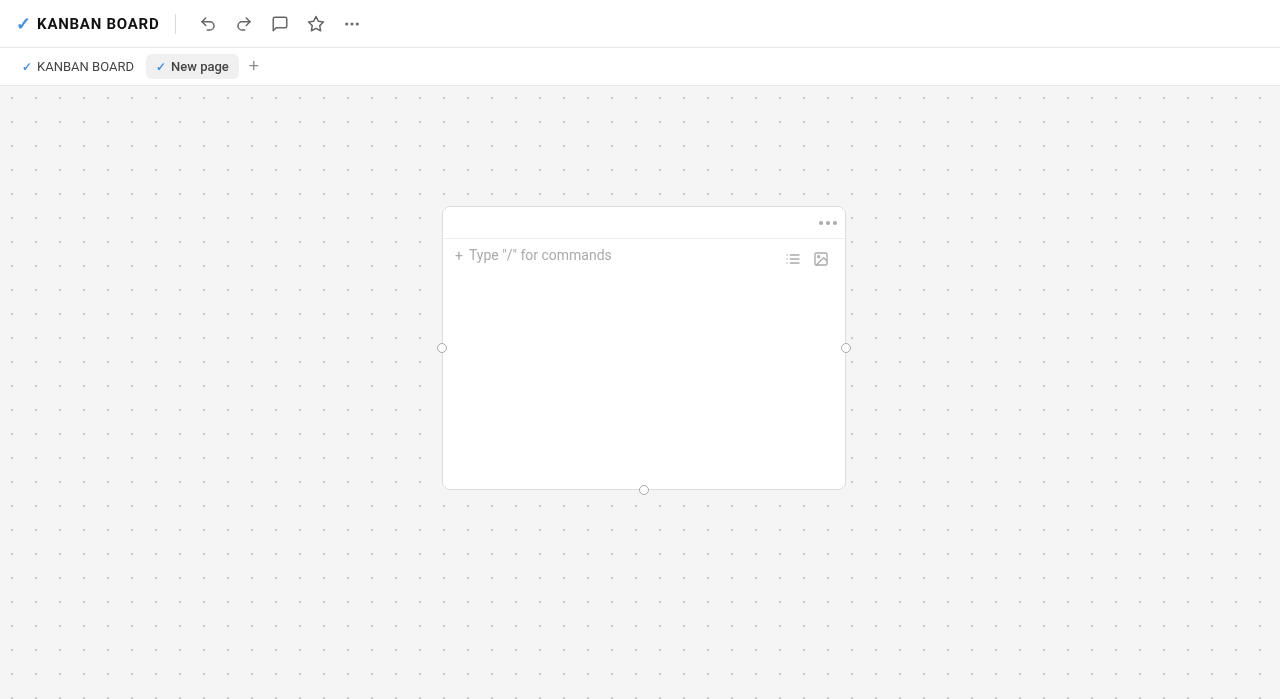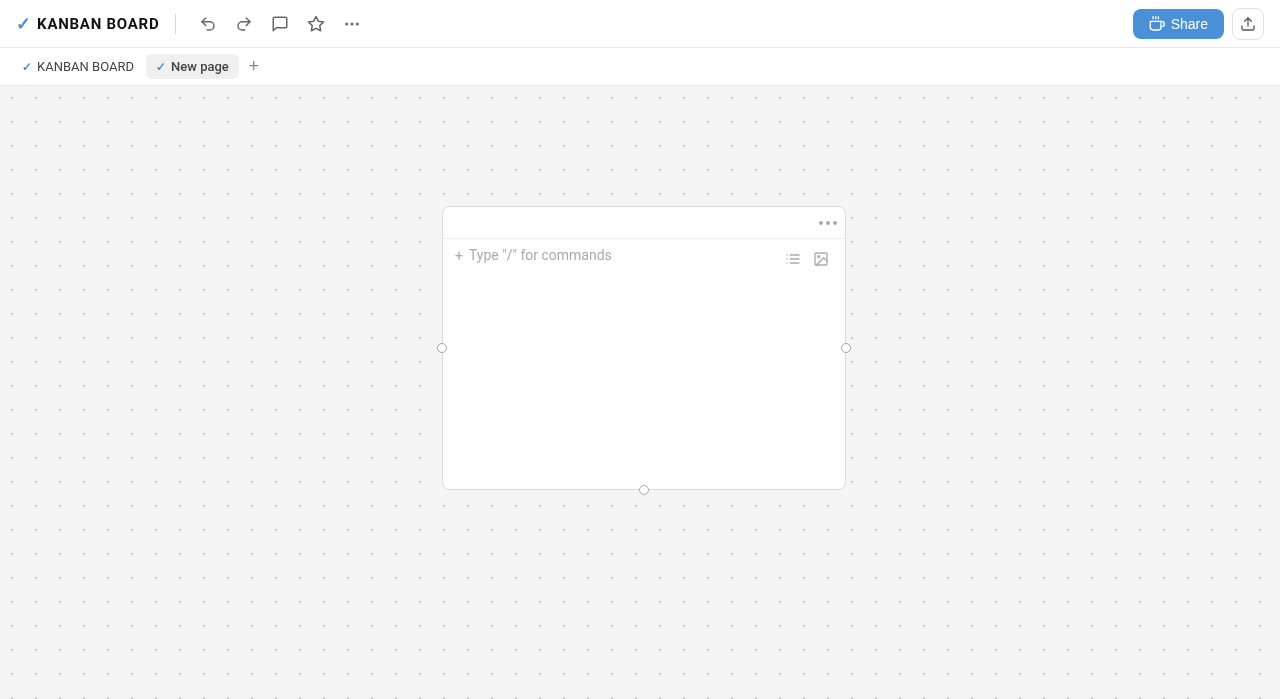--- a/index.html
+++ b/index.html
@@ -349,39 +349,20 @@
       <button class="icon-btn" title="More">
         <svg viewBox="0 0 24 24" fill="currentColor">
           <circle cx="5" cy="12" r="2"></circle>
             <circle cx="12" cy="12" r="2"></circle>
             <circle cx="19" cy="12" r="2"></circle>
         </svg>
       </button>
     </div>
   </div>
 
-  <div class="header-right">
-    <button class="share-btn">
-      <svg viewBox="0 0 24 24" fill="none" stroke="currentColor" stroke-width="2" stroke-linecap="round" stroke-linejoin="round">
-        <path d="M18 8h1a4 4 0 0 1 0 8h-1"></path>
-        <path d="M2 8h16v9a4 4 0 0 1-4 4H6a4 4 0 0 1-4-4V8z"></path>
-        <line x1="6" y1="1" x2="6" y2="4"></line>
-        <line x1="10" y1="1" x2="10" y2="4"></line>
-        <line x1="14" y1="1" x2="14" y2="4"></line>
-      </svg>
-      <span>Share</span>
-    </button>
-    <button class="export-btn" title="Export">
-      <svg viewBox="0 0 24 24" fill="none" stroke="currentColor" stroke-width="2" stroke-linecap="round" stroke-linejoin="round">
-        <path d="M21 15v4a2 2 0 0 1-2 2H5a2 2 0 0 1-2-2v-4"></path>
-        <polyline points="17 8 12 3 7 8"></polyline>
-        <line x1="12" y1="3" x2="12" y2="15"></line>
-      </svg>
-    </button>
-  </div>
 </div>
 
 <div class="tabs-bar">
   <div class="tab">
     <span class="tab-check">✓</span>
     <span>KANBAN BOARD</span>
   </div>
   <div class="tab active">
     <span class="tab-check">✓</span>
     <span>New page</span>

